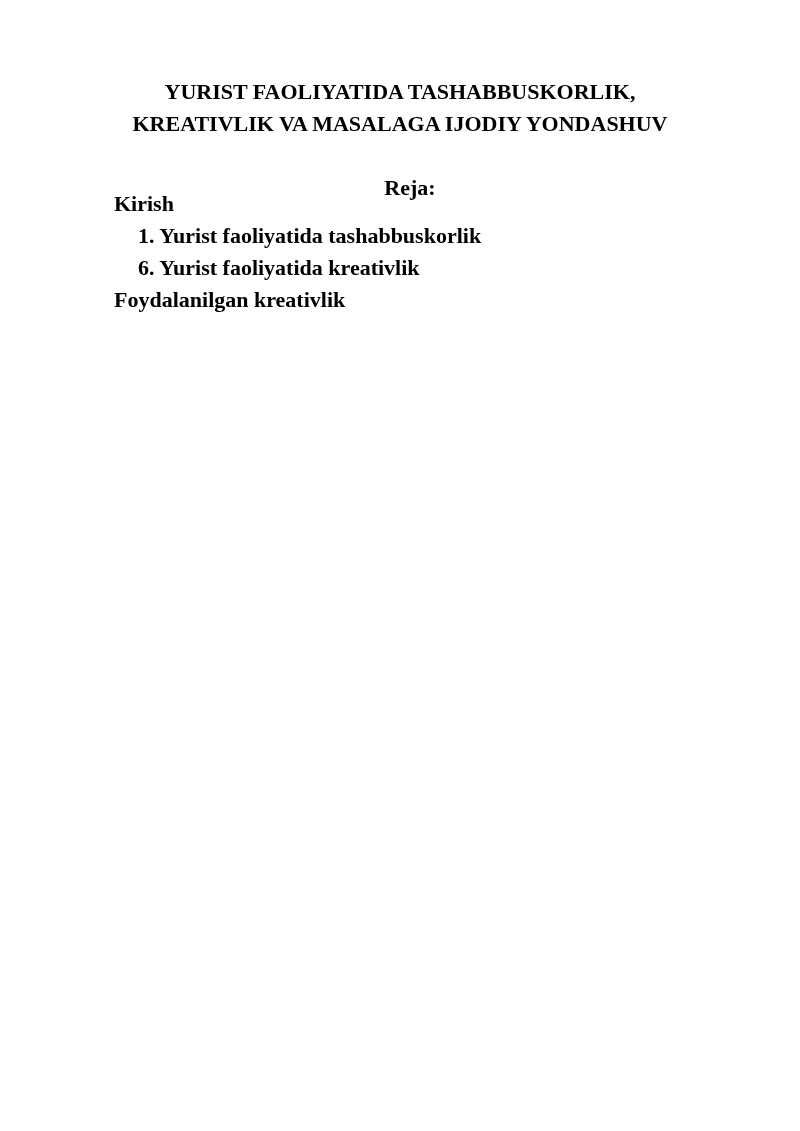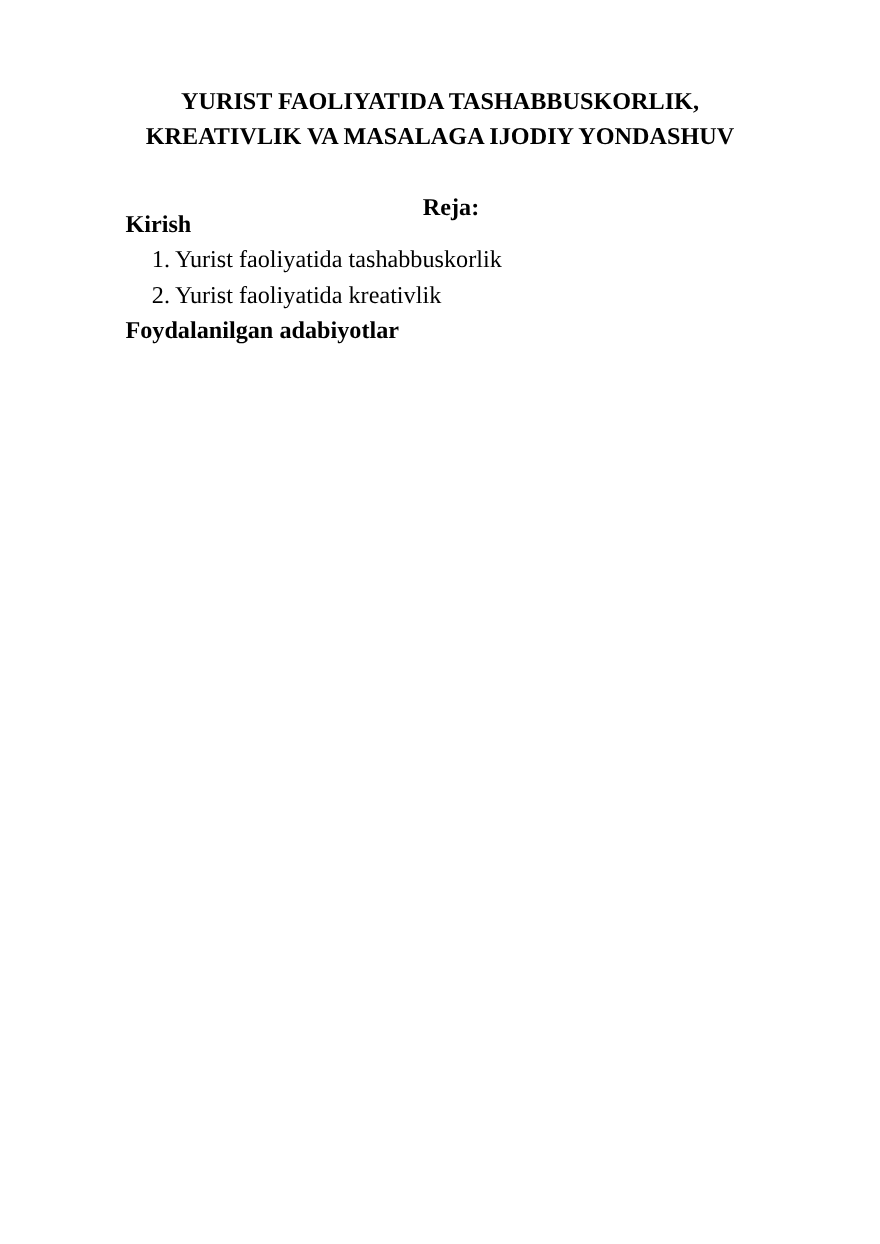--- a/index.html
+++ b/index.html
@@ -5,30 +5,30 @@
     html, body { margin: 0; padding: 0; background: #ffffff; }
     body { width: 800px; height: 1131px; position: relative; overflow: hidden;
            font-family: "Liberation Serif", "DejaVu Serif", serif; color: #000; }
     .title { position: absolute; left: 0; width: 856px; text-align: center;
              font-weight: bold; font-size: 22px; line-height: 32px; top: 76px; margin-left: -28px; }
     .title .line { display: block; }
     .reja { position: absolute; left: 0; width: 820px; text-align: center; top: 172px;
             font-weight: bold; font-size: 22px; line-height: 32px; }
     .plan { position: absolute; left: 114px; top: 188px; font-size: 22px; line-height: 32px; }
     .plan .h { font-weight: bold; display: block; }
-    .plan .item { display: block; padding-left: 24px; font-weight: normal; }
+    .plan .item { display: block; padding-left: 24px; font-weight: bold; }
   </style>
 </head>
 <body>
 
 <div class="title">
   <span class="line">YURIST FAOLIYATIDA TASHABBUSKORLIK,</span>
   <span class="line">KREATIVLIK VA MASALAGA IJODIY YONDASHUV</span>
 </div>
 
 <div class="reja">Reja:</div>
 
 <div class="plan">
   <span class="h">Kirish</span>
   <span class="item">1. Yurist faoliyatida tashabbuskorlik</span>
-  <span class="item">2. Yurist faoliyatida kreativlik</span>
-  <span class="h">Foydalanilgan adabiyotlar</span>
+  <span class="item">6. Yurist faoliyatida kreativlik</span>
+  <span class="h">Foydalanilgan kreativlik</span>
 </div>
 
 </body></html>

